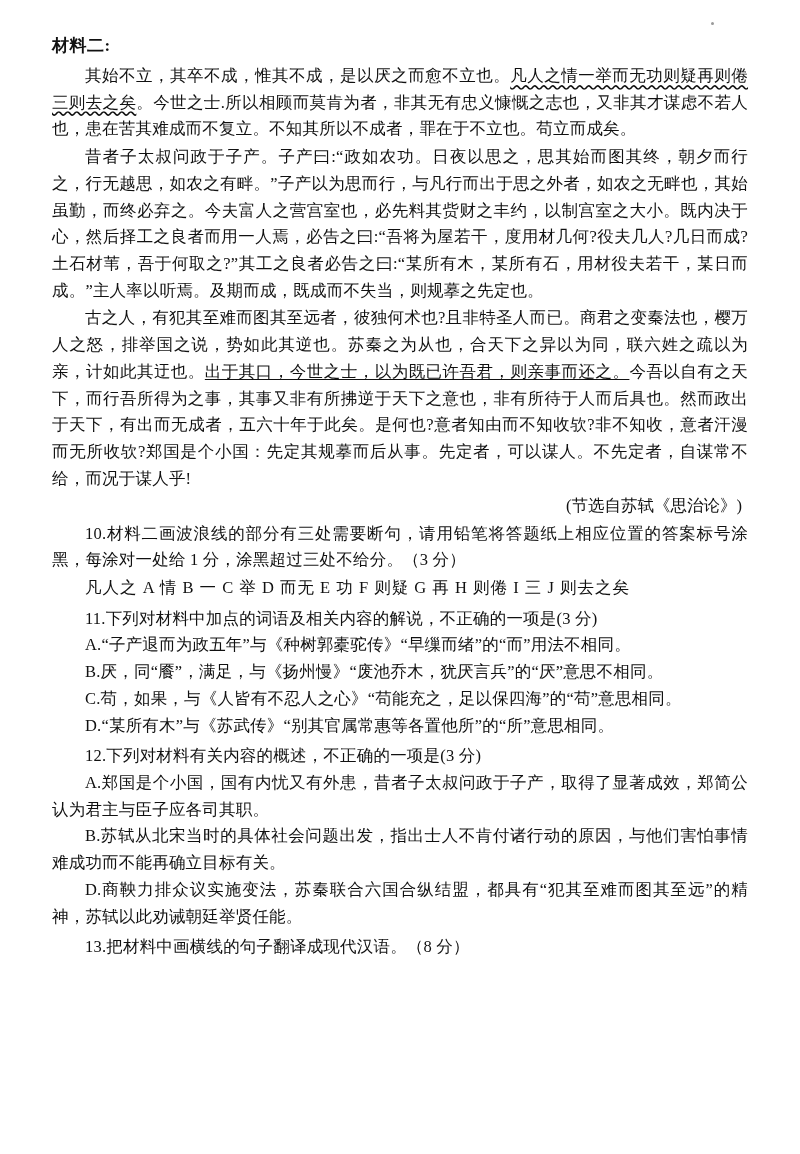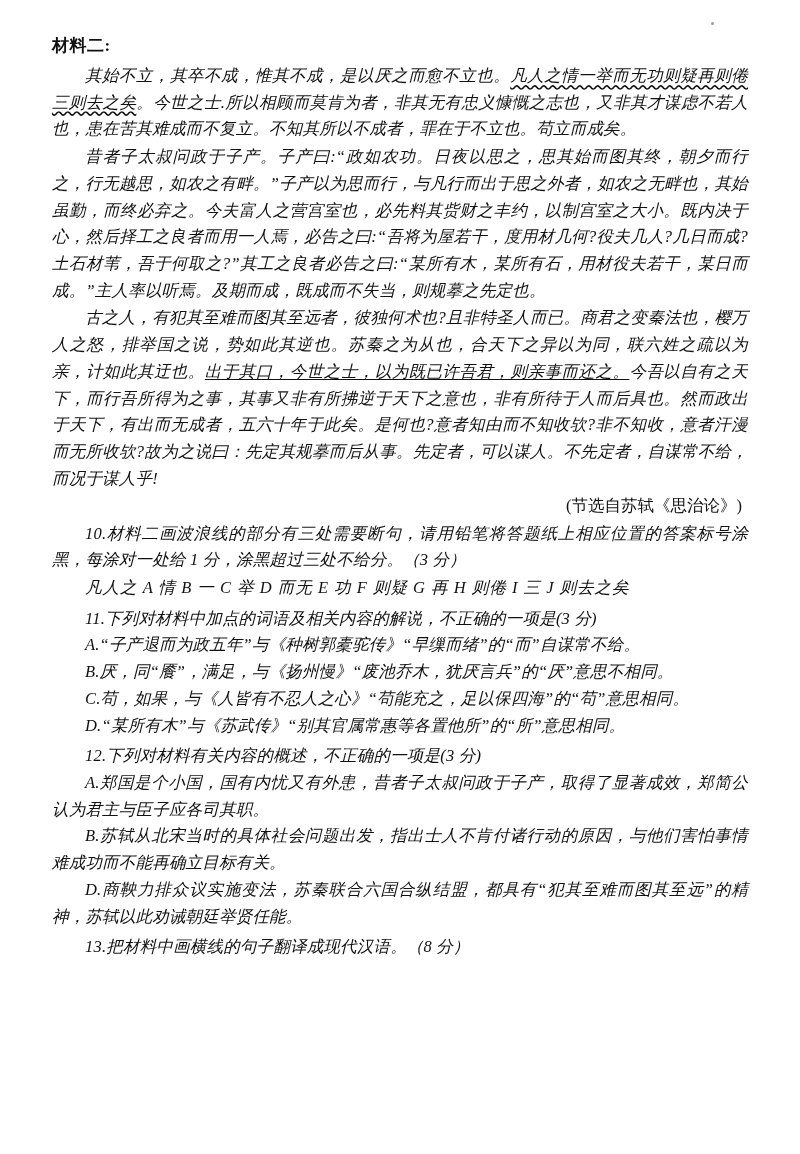--- a/index.html
+++ b/index.html
@@ -36,21 +36,20 @@
     letter-spacing: 0.5px;
     margin: 0 0 6px 0;
   }
   p {
     margin: 0;
     font-size: 16.5px;
     line-height: 1.62;
     text-align: justify;
     text-justify: inter-ideograph;
     letter-spacing: 0.2px;
-    font-style: italic;
   }
   .indent2 {
     text-indent: 2em;
   }
   .body-para {
     margin-bottom: 1px;
   }
   .u {
     text-decoration: underline;
     text-underline-offset: 2px;
@@ -99,32 +98,32 @@
 
 <div class="page">
   <div class="corner-dot"></div>
 
   <div class="section-title">材料二:</div>
 
   <p class="body-para indent2"><span>其始不立，其卒不成，惟其不成，是以厌之而愈不立也。</span><span class="wave">凡人之情一举而无功则疑再则倦三则去之矣</span><span>。今世之士.所以相顾而莫肯为者，非其无有忠义慷慨之志也，又非其才谋虑不若人也，患在苦其难成而不复立。不知其所以不成者，罪在于不立也。苟立而成矣。</span></p>
 
   <p class="body-para indent2"><span>昔者子太叔问政于子产。子产曰:“政如农功。日夜以思之，思其始而图其终，朝夕而行之，行无越思，如农之有畔。”子产以为思而行，与凡行而出于思之外者，如农之无畔也，其始虽勤，而终必弃之。今夫富人之营宫室也，必先料其赀财之丰约，以制宫室之大小。既内决于心，然后择工之良者而用一人焉，必告之曰:“吾将为屋若干，度用材几何?役夫几人?几日而成?土石材苇，吾于何取之?”其工之良者必告之曰:“某所有木，某所有石，用材役夫若干，某日而成。”主人率以听焉。及期而成，既成而不失当，则规摹之先定也。</span></p>
 
-  <p class="body-para indent2"><span>古之人，有犯其至难而图其至远者，彼独何术也?且非特圣人而已。商君之变秦法也，樱万人之怒，排举国之说，势如此其逆也。苏秦之为从也，合天下之异以为同，联六姓之疏以为亲，计如此其迂也。</span><span class="u">出于其口，今世之士，以为既已许吾君，则亲事而还之。</span><span>今吾以自有之天下，而行吾所得为之事，其事又非有所拂逆于天下之意也，非有所待于人而后具也。然而政出于天下，有出而无成者，五六十年于此矣。是何也?意者知由而不知收欤?非不知收，意者汗漫而无所收欤?故为之说曰：先定其规摹而后从事。先定者，可以谋人。不先定者，自谋常不给，而况于谋人乎!</span></p>
+  <p class="body-para indent2"><span>古之人，有犯其至难而图其至远者，彼独何术也?且非特圣人而已。商君之变秦法也，樱万人之怒，排举国之说，势如此其逆也。苏秦之为从也，合天下之异以为同，联六姓之疏以为亲，计如此其迂也。</span><span class="u">出于其口，今世之士，以为既已许吾君，则亲事而还之。</span><span>今吾以自有之天下，而行吾所得为之事，其事又非有所拂逆于天下之意也，非有所待于人而后具也。然而政出于天下，有出而无成者，五六十年于此矣。是何也?意者知由而不知收欤?非不知收，意者汗漫而无所收欤?郑国是个小国：先定其规摹而后从事。先定者，可以谋人。不先定者，自谋常不给，而况于谋人乎!</span></p>
 
   <div class="source-line">(节选自苏轼《思治论》)</div>
 
   <div class="q">
     <p class="q-stem hang"><span>10.</span><span>材料二画波浪线的部分有三处需要断句，请用铅笔将答题纸上相应位置的答案标号涂黑，每涂对一处给 1 分，涂黑超过三处不给分。（3 分）</span></p>
     <p class="break-line">凡人之 A 情 B 一 C 举 D 而无 E 功 F 则疑 G 再 H 则倦 I 三 J 则去之矣</p>
   </div>
 
   <div class="q">
     <p class="q-stem hang"><span>11.</span><span>下列对材料中加点的词语及相关内容的解说，不正确的一项是(3 分)</span></p>
-    <p class="opt">A.“子产退而为政五年”与《种树郭橐驼传》“早缫而绪”的“而”自谋常不给。</p>
+    <p class="opt">A.“子产退而为政五年”与《种树郭橐驼传》“早缫而绪”的“而”用法不相同。</p>
     <p class="opt">B.厌，同“餍”，满足，与《扬州慢》“废池乔木，犹厌言兵”的“厌”意思不相同。</p>
     <p class="opt">C.苟，如果，与《人皆有不忍人之心》“苟能充之，足以保四海”的“苟”意思相同。</p>
     <p class="opt">D.“某所有木”与《苏武传》“别其官属常惠等各置他所”的“所”意思相同。</p>
   </div>
 
   <div class="q">
     <p class="q-stem hang"><span>12.</span><span>下列对材料有关内容的概述，不正确的一项是(3 分)</span></p>
     <p class="opt">A.郑国是个小国，国有内忧又有外患，昔者子太叔问政于子产，取得了显著成效，郑简公认为君主与臣子应各司其职。</p>
     <p class="opt">B.苏轼从北宋当时的具体社会问题出发，指出士人不肯付诸行动的原因，与他们害怕事情难成功而不能再确立目标有关。</p>
     <p class="opt">D.商鞅力排众议实施变法，苏秦联合六国合纵结盟，都具有“犯其至难而图其至远”的精神，苏轼以此劝诫朝廷举贤任能。</p>

